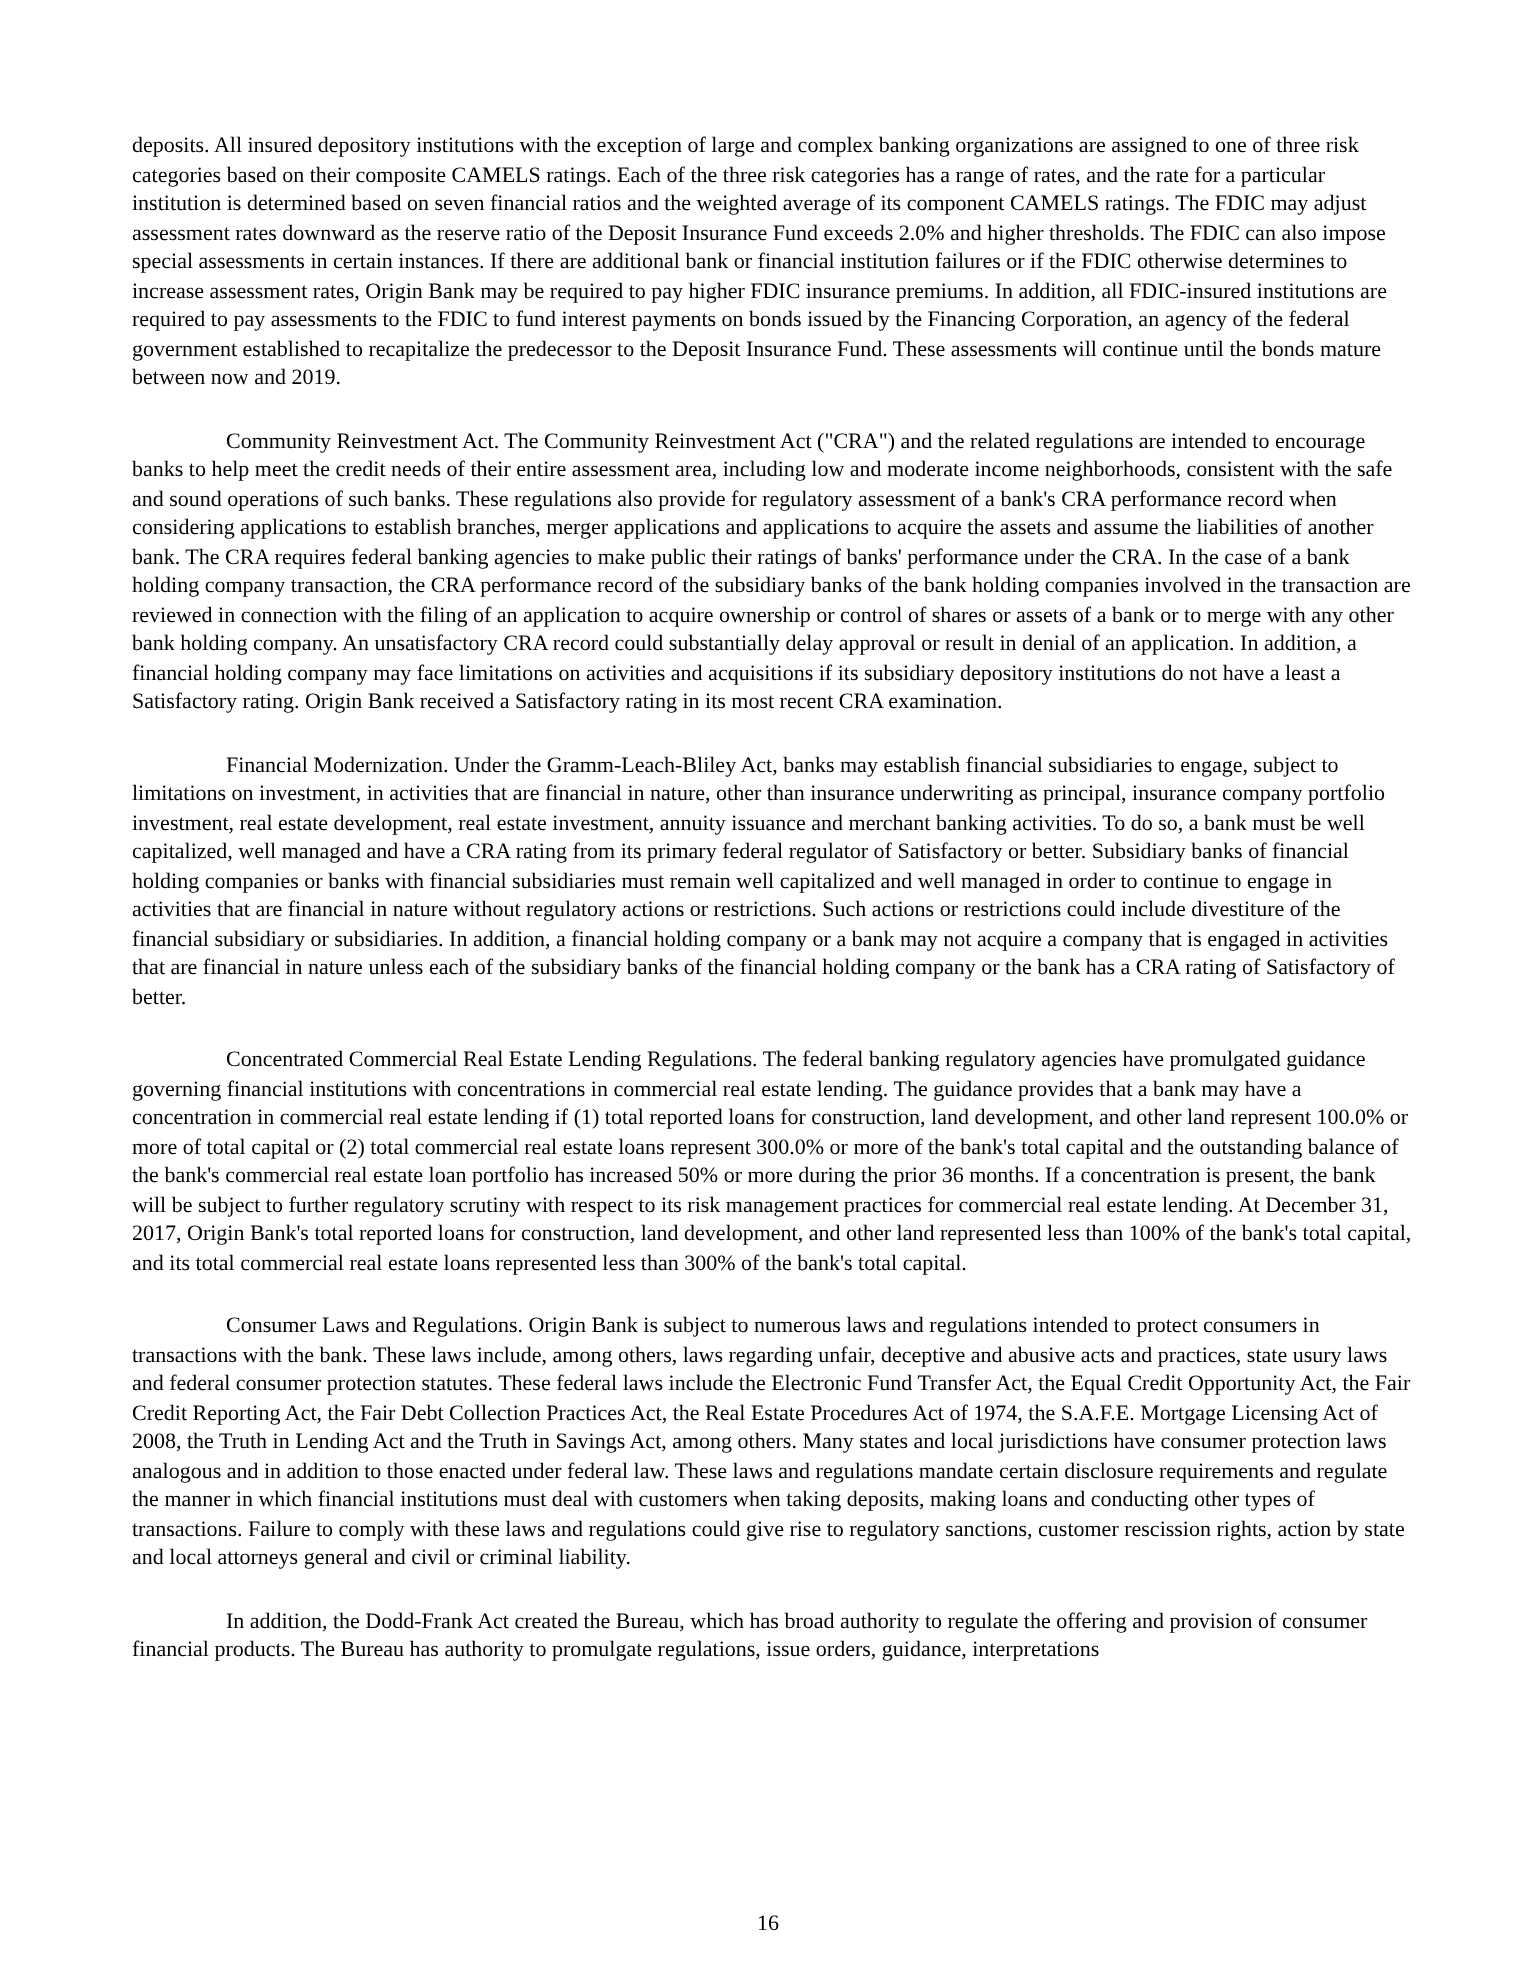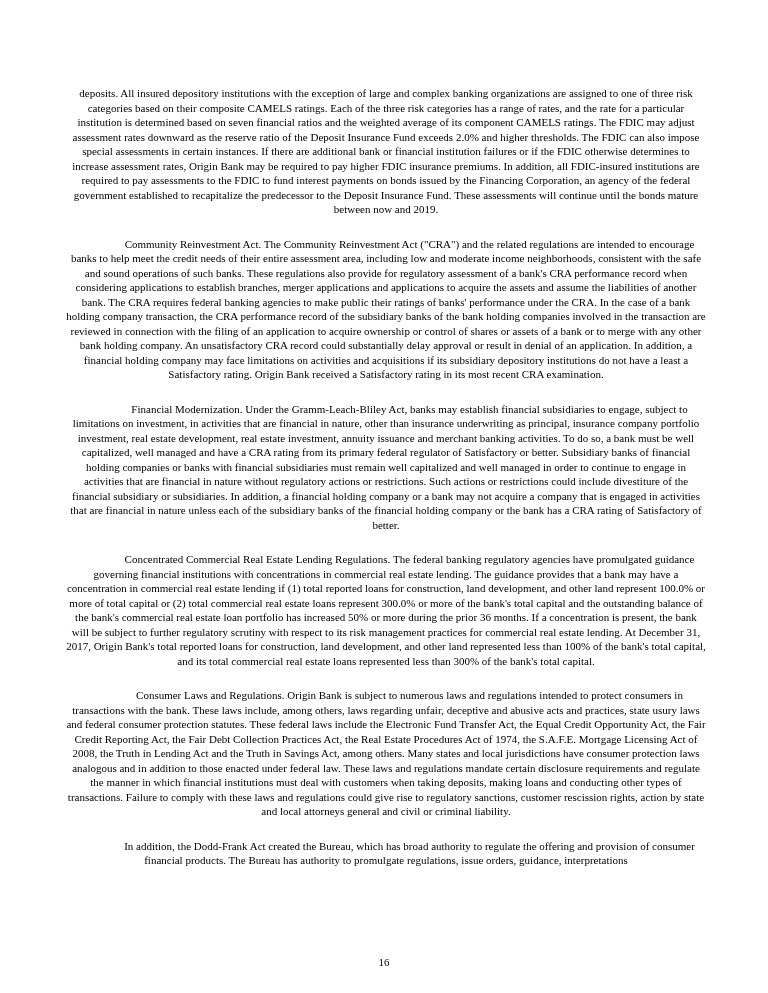--- a/index.html
+++ b/index.html
@@ -19,24 +19,23 @@
   }
   .content {
     position: absolute;
     left: 66px;
     top: 66px;
     width: 640px;
   }
   .para {
     font-size: 11px;
     line-height: 14.5px;
-    text-align: center;
+    text-align: left;
     margin-bottom: 17px;
     color: #000000;
-    margin-top: 20px;
   }
   .para.indent { text-indent: 47px; }
   .para:last-child { margin-bottom: 0; }
   .lead { }
   .footer {
     position: absolute;
     left: 0;
     top: 955px;
     width: 768px;
     text-align: center;

